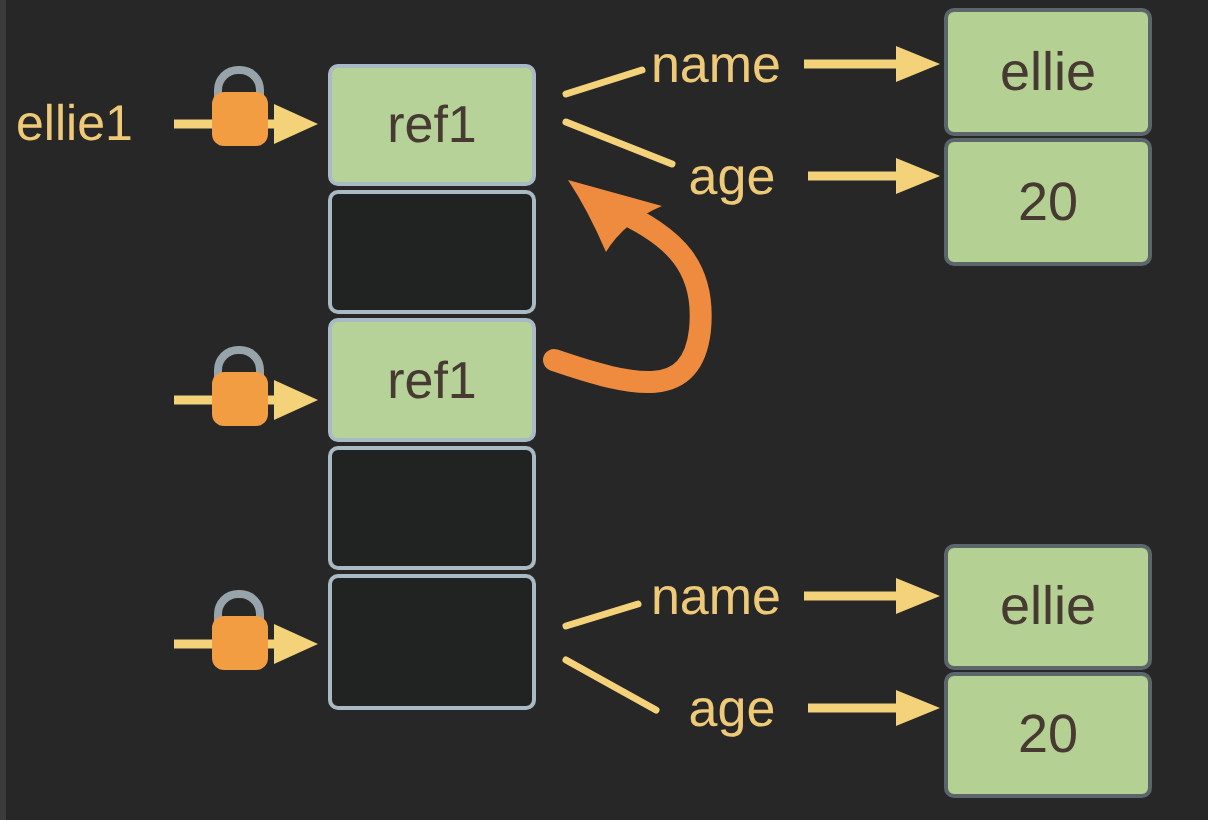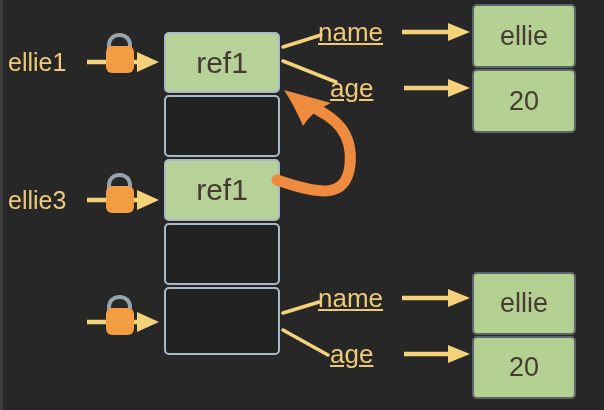--- a/index.html
+++ b/index.html
@@ -24,49 +24,48 @@
     border-radius:12px 12px 0 0;
   }
   .lock .body{
     position:absolute;left:0;top:13px;width:28px;height:27px;
     background:#f29d42;border-radius:6px;
   }
 
   
   .mem-col{position:absolute;left:164px;top:32px;width:116px;z-index:2;}
   .cell{
-    box-sizing:border-box;width:116px;margin-bottom:2px;
+    box-sizing:border-box;width:104px;margin-bottom:2px;
     border:2px solid #a9bac4;border-radius:5px;
     display:flex;align-items:center;justify-content:center;
-    font-size:30px;color:#463a32;background:#212222;
+    font-size:26px;color:#463a32;background:#212222;
   }
   .cell.filled{background:#b6d298;}
   .c1,.c5{height:61px;} .c2,.c3,.c4{height:62px;} .c6{height:68px;}
 
   
   .obj-box{
     position:absolute;left:472px;width:104px;box-sizing:border-box;
     border:2px solid #5b666b;border-radius:5px;background:#b5d093;
     display:flex;align-items:center;justify-content:center;
     font-size:27px;color:#463a32;z-index:2;
   }
   
   .prop-label{
-    position:absolute;height:30px;line-height:30px;text-align:left;
-    font-size:26px;color:#eec978;z-index:4;text-decoration:underline;
+    position:absolute;height:30px;line-height:30px;text-align:center;
+    font-size:26px;color:#eec978;z-index:4;
   }
 </style>
 </head>
 <body>
 
 <div class="stage">
   <div class="edge-strip"></div>
 
   <div class="var-label" style="top:47px">ellie1</div>
-  <div class="var-label" style="top:185px">ellie3</div>
 
   <div class="lock" style="left:106px;top:33px">
     <div class="shackle"></div>
     <div class="body"></div>
   </div>
   <div class="lock" style="left:106px;top:173px">
     <div class="shackle"></div>
     <div class="body"></div>
   </div>
   <div class="lock" style="left:106px;top:295px">

